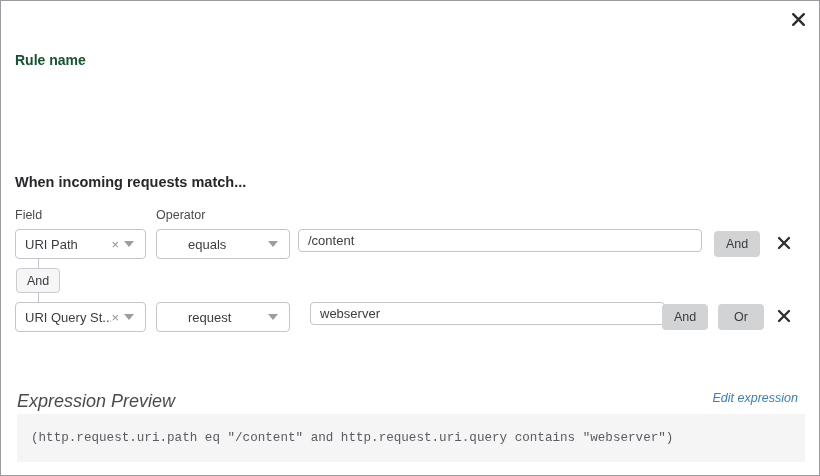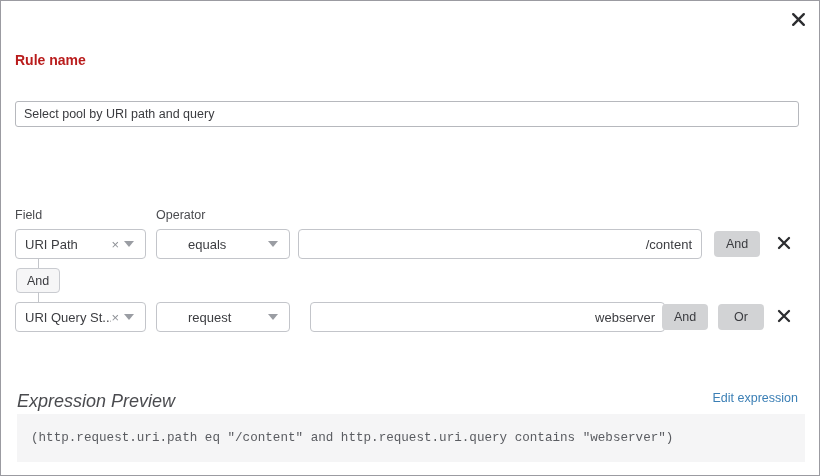--- a/index.html
+++ b/index.html
@@ -51,21 +51,21 @@
   }
   .close-btn svg { display: block; }
 
   
   .rule-name-label {
     position: absolute;
     left: 14px;
     top: 51px;
     font-size: 14px;
     font-weight: bold;
-    color: #b91c1c;
+    color: #14532d;
   }
   .rule-name-help {
     position: absolute;
     left: 14px;
     top: 74px;
     font-size: 12.5px;
     color: #83868c;
   }
   .rule-name-input {
     position: absolute;
@@ -145,30 +145,29 @@
     border-right: 5px solid transparent;
     border-top: 6px solid #9a9da3;
     margin-right: 11px;
     flex: none;
   }
 
   .value-input {
     position: absolute;
     left: 297px;
     box-sizing: border-box;
-    height: 30px;
+    height: 23px;
     border: 1px solid #c3c5ca;
     border-radius: 4px;
     background: #ffffff;
     font-family: "Liberation Sans", sans-serif;
     font-size: 13px;
     color: #3c3d41;
     padding: 0 9px;
     outline: none;
-    text-align: right;
   }
   .value-input.v1 { width: 404px; }
   .value-input.v2 { width: 355px; margin-left: 12px; }
 
   .logic-btn {
     position: absolute;
     box-sizing: border-box;
     height: 26px;
     min-width: 46px;
     top: 2px;
@@ -239,20 +238,21 @@
     font-style: italic;
   }
   .expr-edit-link {
     position: absolute;
     right: 21px;
     top: 390px;
     font-size: 12.5px;
     color: #3b7fb5;
     text-decoration: none;
     cursor: pointer;
+    font-style: italic;
   }
   .expr-code {
     position: absolute;
     left: 16px;
     top: 413px;
     width: 788px;
     height: 48px;
     box-sizing: border-box;
     background: #f5f5f6;
     display: flex;
@@ -272,22 +272,22 @@
 
   <button class="close-btn">
     <span>
       <svg width="15" height="15" viewBox="0 0 15 15" aria-hidden="true">
         <path d="M2.2 2.2 L12.8 12.8 M12.8 2.2 L2.2 12.8" stroke="#2c2d30" stroke-width="2.4" stroke-linecap="round"></path>
       </svg>
     </span>
   </button>
 
   <div class="rule-name-label">Rule name</div>
-  <input class="rule-name-input" type="text" value="Select pool by URI path and query" style="">
-
+
+  <div class="section-title">When incoming requests match...</div>
   <div class="col-label field">Field</div>
   <div class="col-label operator">Operator</div>
   <div class="col-label value">Value</div>
 
   <div class="cond-row r1">
     <div class="select-box field-sel">
       <span class="select-text">URI Path</span>
       <span class="clear-x">×</span>
       <span class="caret"></span>
     </div>

